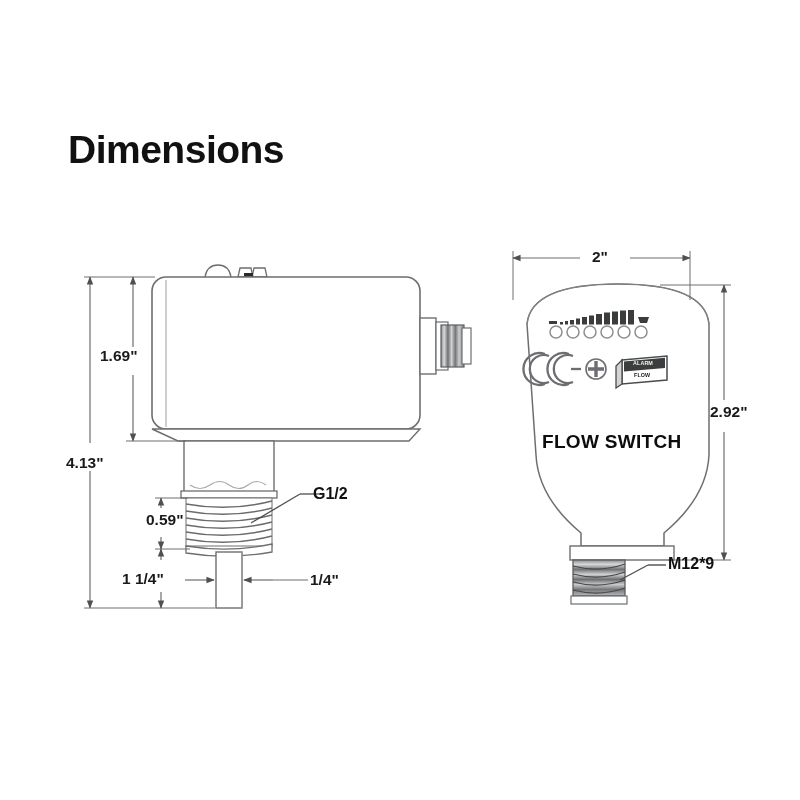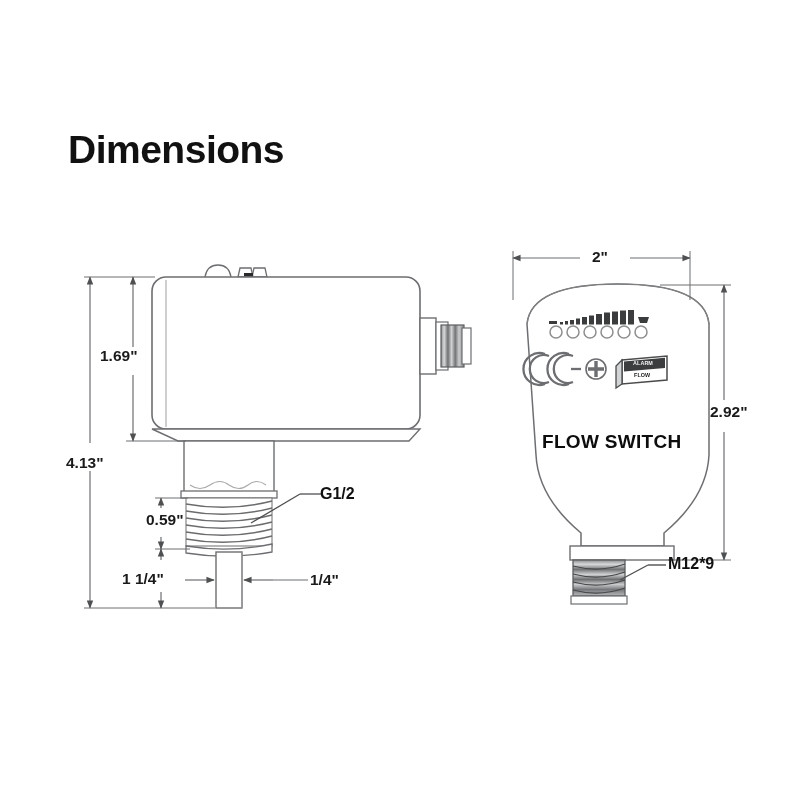--- a/index.html
+++ b/index.html
@@ -264,21 +264,21 @@
   <div class="dim-label" style="left:66px; top:455px;">4.13"</div>
 
   <div class="dim-label" style="left:100px; top:348px;">1.69"</div>
 
   <div class="dim-label" style="left:146px; top:512px;">0.59"</div>
 
   <div class="dim-label" style="left:122px; top:571px;">1 1/4"</div>
 
   <div class="dim-label" style="left:310px; top:572px;">1/4"</div>
 
-  <div class="callout-label" style="left:320px; top:486px;">G1/2</div>
+  <div class="callout-label" style="left:313px; top:486px;">G1/2</div>
 
   <div class="dim-label" style="left:592px; top:249px;">2"</div>
 
   <div class="dim-label" style="left:710px; top:404px;">2.92"</div>
 
   <div class="callout-label" style="left:668px; top:556px;">M12*9</div>
 
   <div class="product-text" style="left:542px; top:432px;text-align:center;">FLOW SWITCH</div>
 
   <div class="plate-text" id="alarm-text" style="left:633px; top:361px;">ALARM</div>

